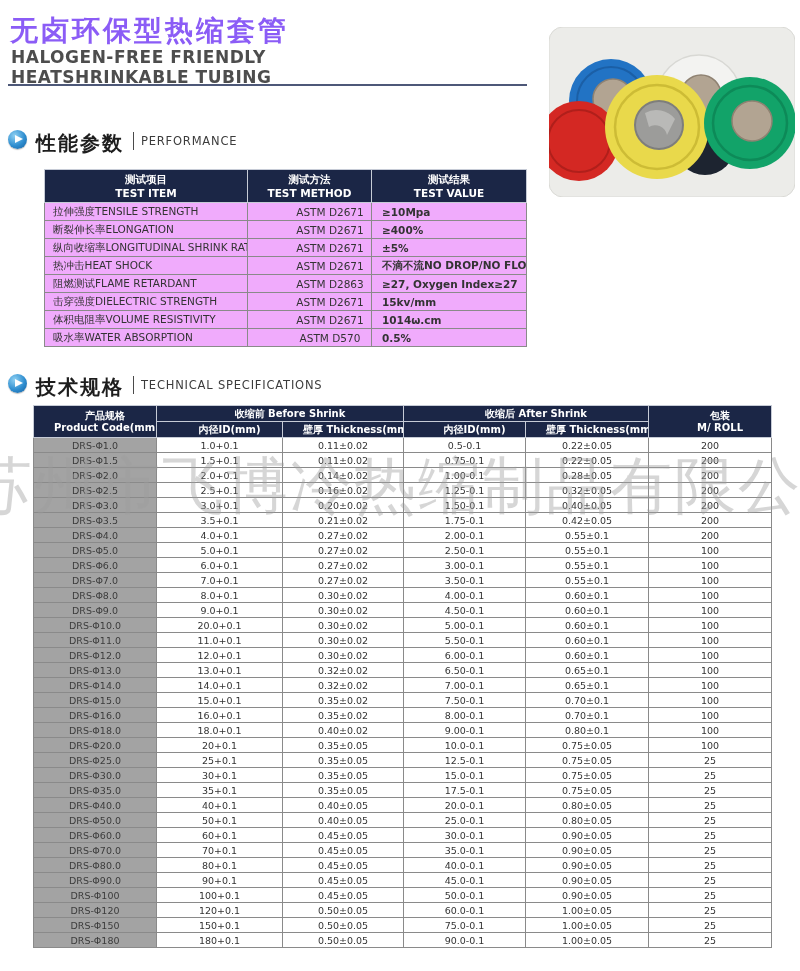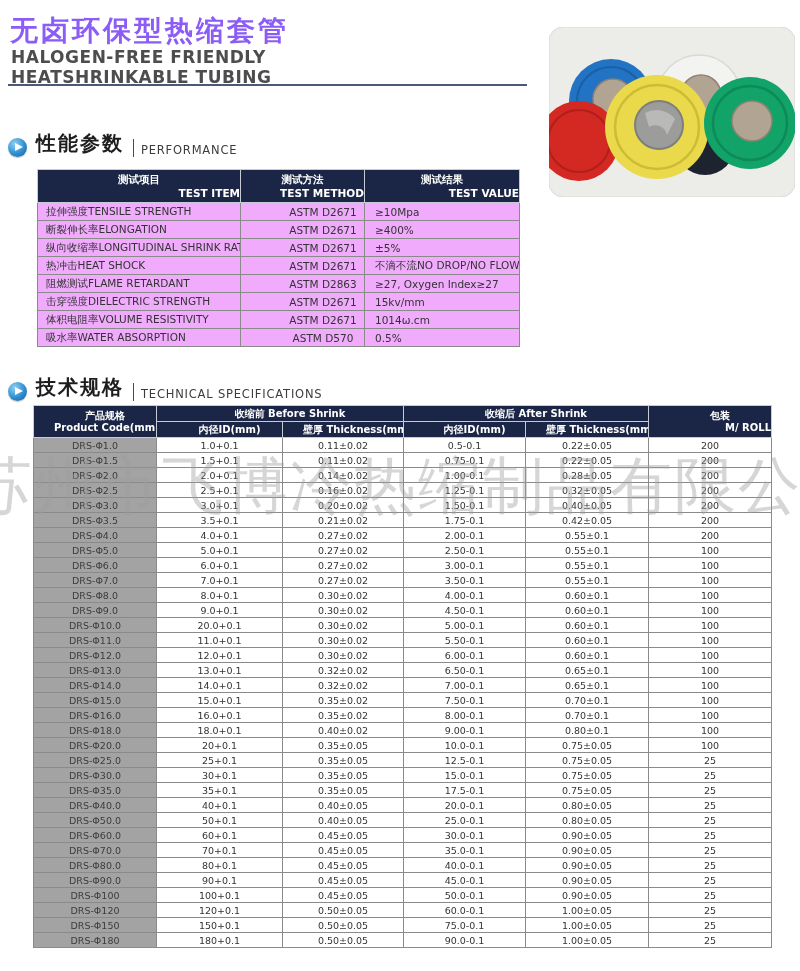--- a/index.html
+++ b/index.html
@@ -10,47 +10,47 @@
   .title-cn { position:absolute; left:10px; top:12px; font-size:28px; font-weight:bold;
               color:#8b5cf6; letter-spacing:3px; }
   .title-en { position:absolute; left:11px; top:48px; font-size:17px; font-weight:bold;
               color:#4d4d4d; line-height:1.15; letter-spacing:0.5px; }
   .rule { position:absolute; left:8px; top:84px; width:519px; height:2px; background:#4d5878; }
 
   
   .product-photo { position:absolute; left:549px; top:27px; width:246px; height:170px; }
 
   
-  .section-head { position:absolute; left:8px; display:flex; align-items:flex-end; }
+  .section-head { position:absolute; left:8px; display:flex; align-items:flex-start; }
   .section-head.perf { top:130px; }
   .section-head.spec { top:374px; }
   .section-icon { width:19px; height:19px; border-radius:50%; position:relative; flex:0 0 19px;
                   background:radial-gradient(circle at 35% 30%, #8ed0f2 0%, #2f8ed0 55%, #145e9e 100%);
                   box-shadow:0 1px 1px rgba(0,0,0,0.25); }
   .section-icon::after { content:""; position:absolute; left:7px; top:5px; width:0; height:0;
                   border-left:8px solid #ffffff; border-top:4.5px solid transparent;
                   border-bottom:4.5px solid transparent; }
   .section-title-cn { margin-left:9px; font-size:20px; font-weight:bold; color:#1d1d1d; letter-spacing:2px; }
   .section-divider { width:1px; height:18px; background:#4a4a4a; margin:2px 7px 0 9px; }
   .section-title-en { font-size:11.5px; font-weight:normal; color:#3c3c3c; letter-spacing:0.8px; margin-top:4px; }
 
   
   table { border-collapse:collapse; table-layout:fixed; }
   th, td { border:1px solid #8a8a8a; overflow:hidden; white-space:nowrap; }
   thead th { background:#1b2646; color:#ffffff; font-weight:bold; border:1px solid #c6cbd6; }
   thead th .cn { display:block; }
-  thead th .en { display:block;text-align:right; }
-
-  
-  .perf-table { position:absolute; left:37px; top:169px; width:482px; }
+  thead th .en { display:block; }
+
+  
+  .perf-table { position:absolute; left:44px; top:169px; width:482px; }
   .perf-table thead th { height:33px; font-size:10.5px; line-height:1.35; text-align:center; }
   .perf-table tbody td { height:18px; font-size:10.5px; color:#333; background:#f0abfc; }
   .perf-table tbody td:nth-child(1) { text-align:left; padding-left:8px; }
   .perf-table tbody td:nth-child(2) { text-align:center;padding-left:41px; }
-  .perf-table tbody td:nth-child(3) { text-align:left; padding-left:10px; }
+  .perf-table tbody td:nth-child(3) { text-align:left; padding-left:10px;font-weight:bold; }
 
   
   .spec-table { position:absolute; left:33px; top:405px; width:738px; }
   .spec-table thead th { font-size:10px; line-height:1.2; text-align:center; height:16px;padding-left:20px; }
   .spec-table thead th.twoline { height:32px; }
   .spec-table tbody td { height:15px; font-size:9.5px; color:#333; text-align:center; background:#fff; }
   .spec-table tbody td.code-cell { background:#a3a3a3; color:#3c3c3c; }
 
   
   .watermark { position:absolute; left:-30px; top:444px; width:900px; font-size:62px;

